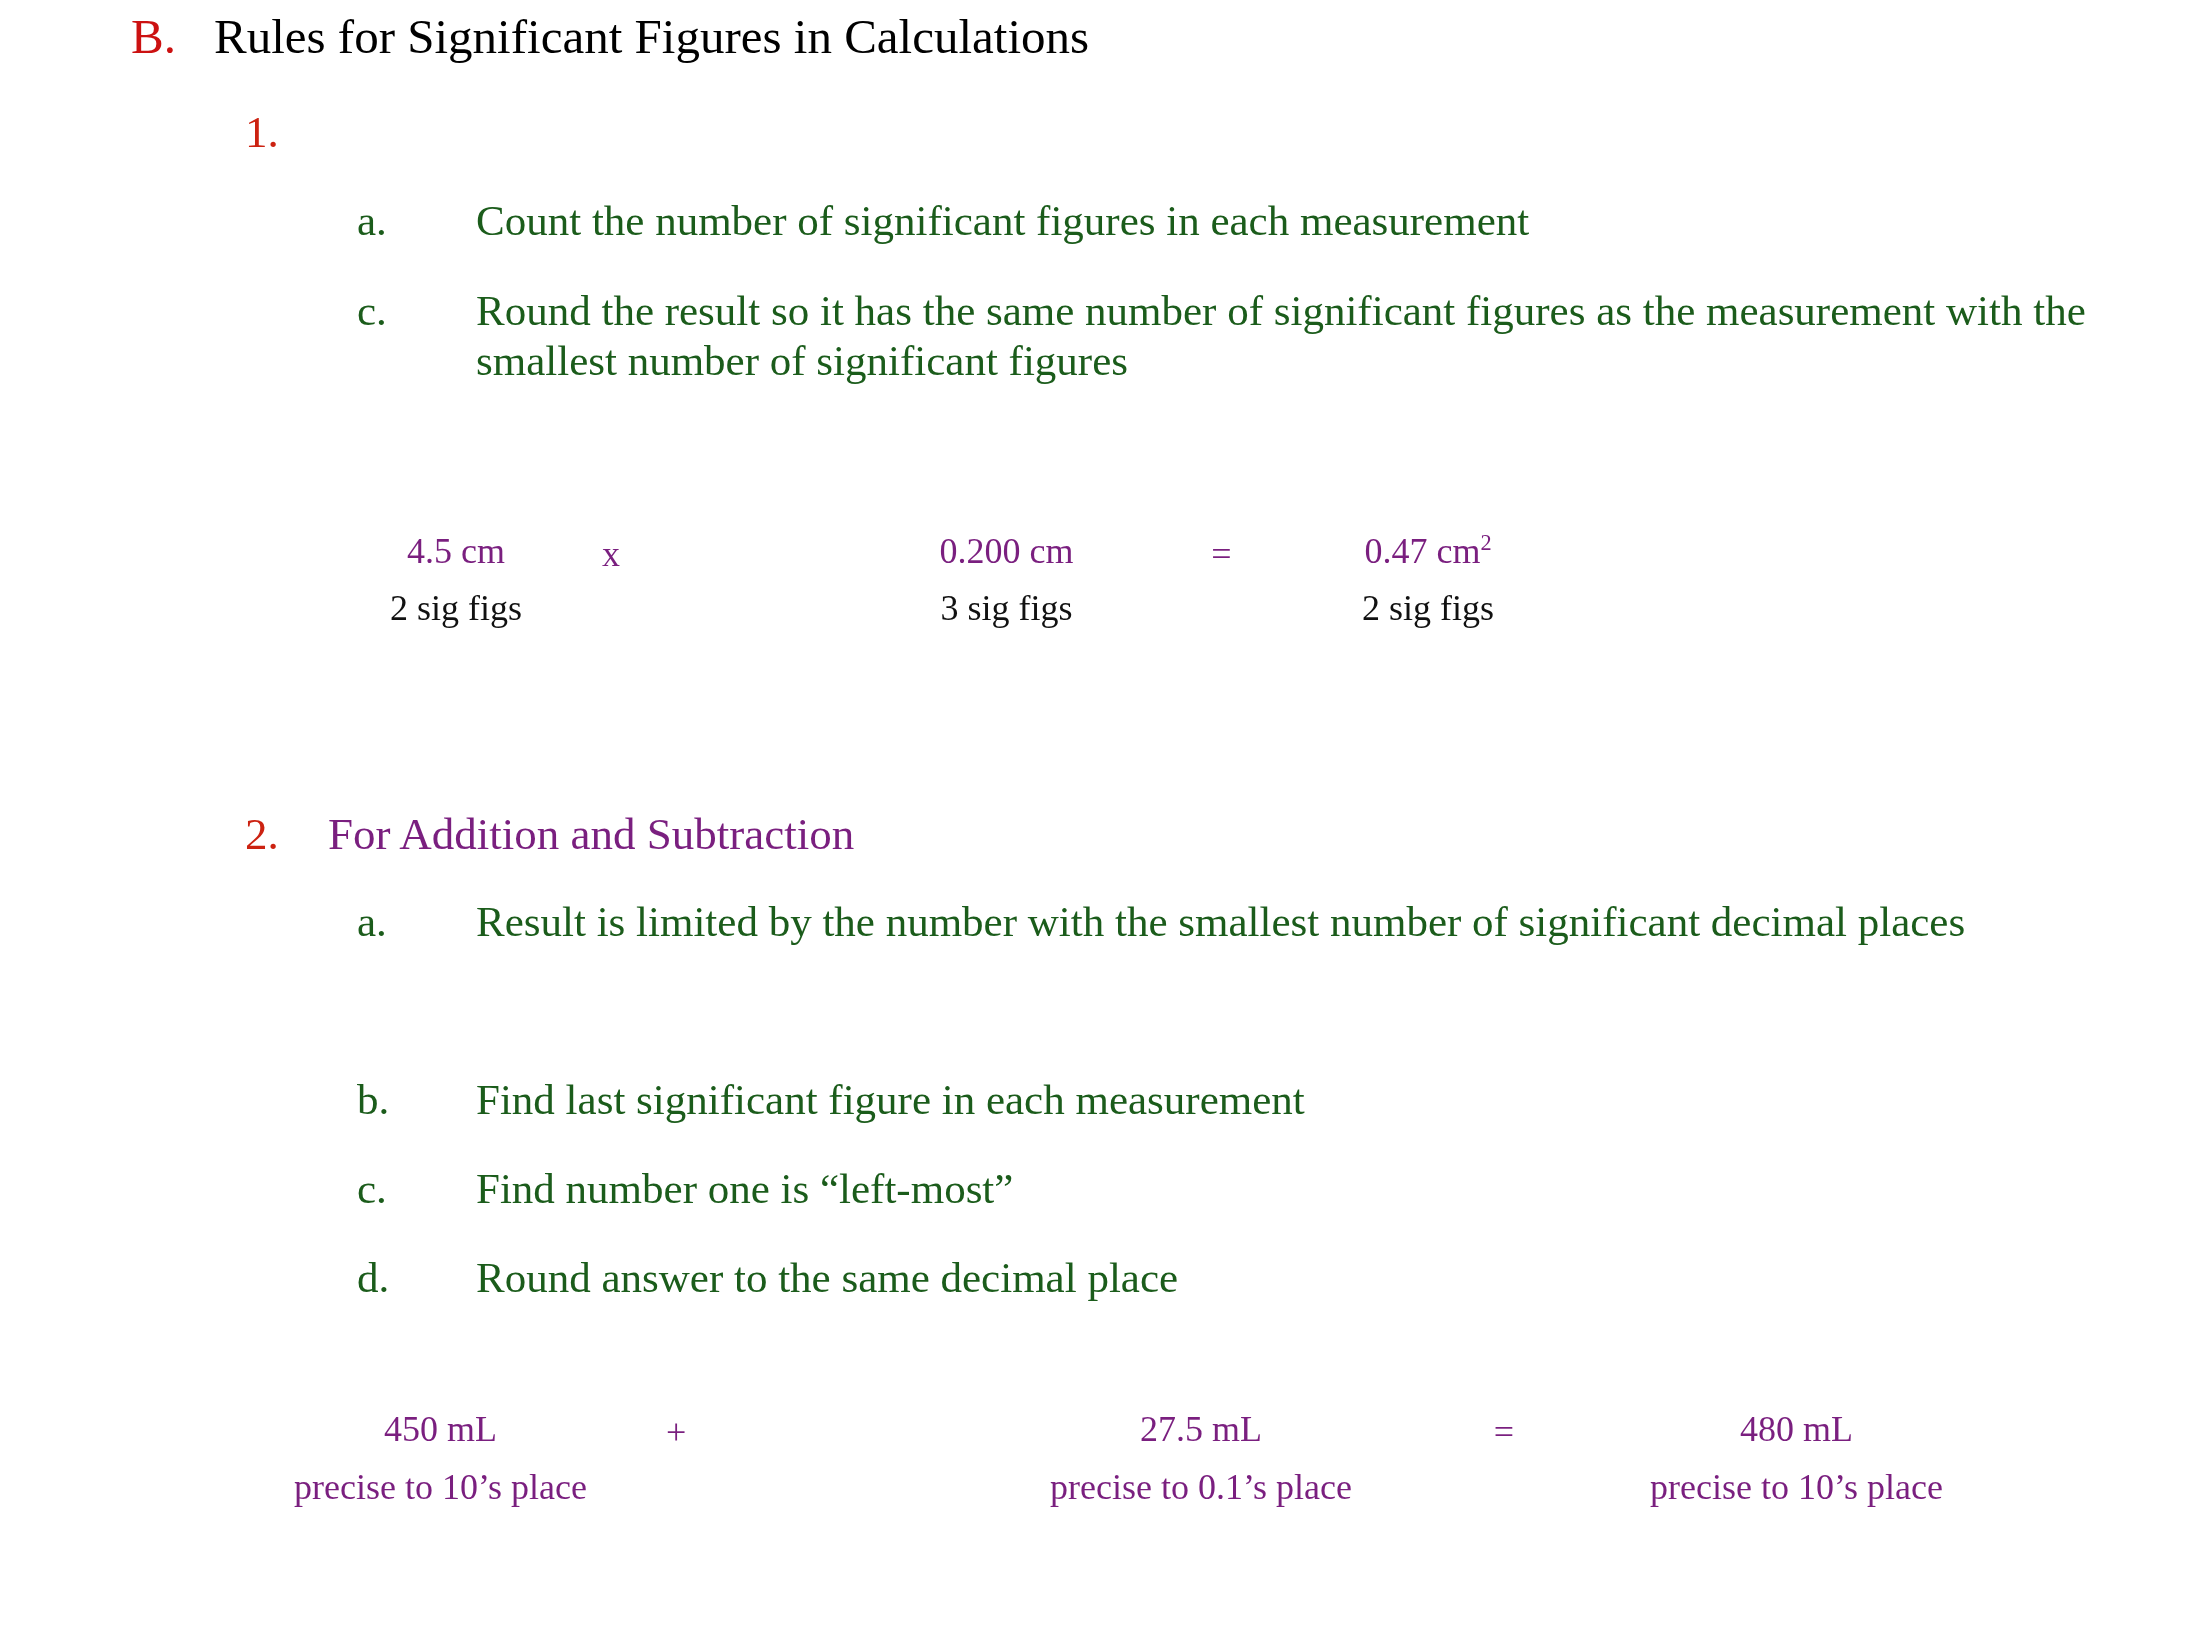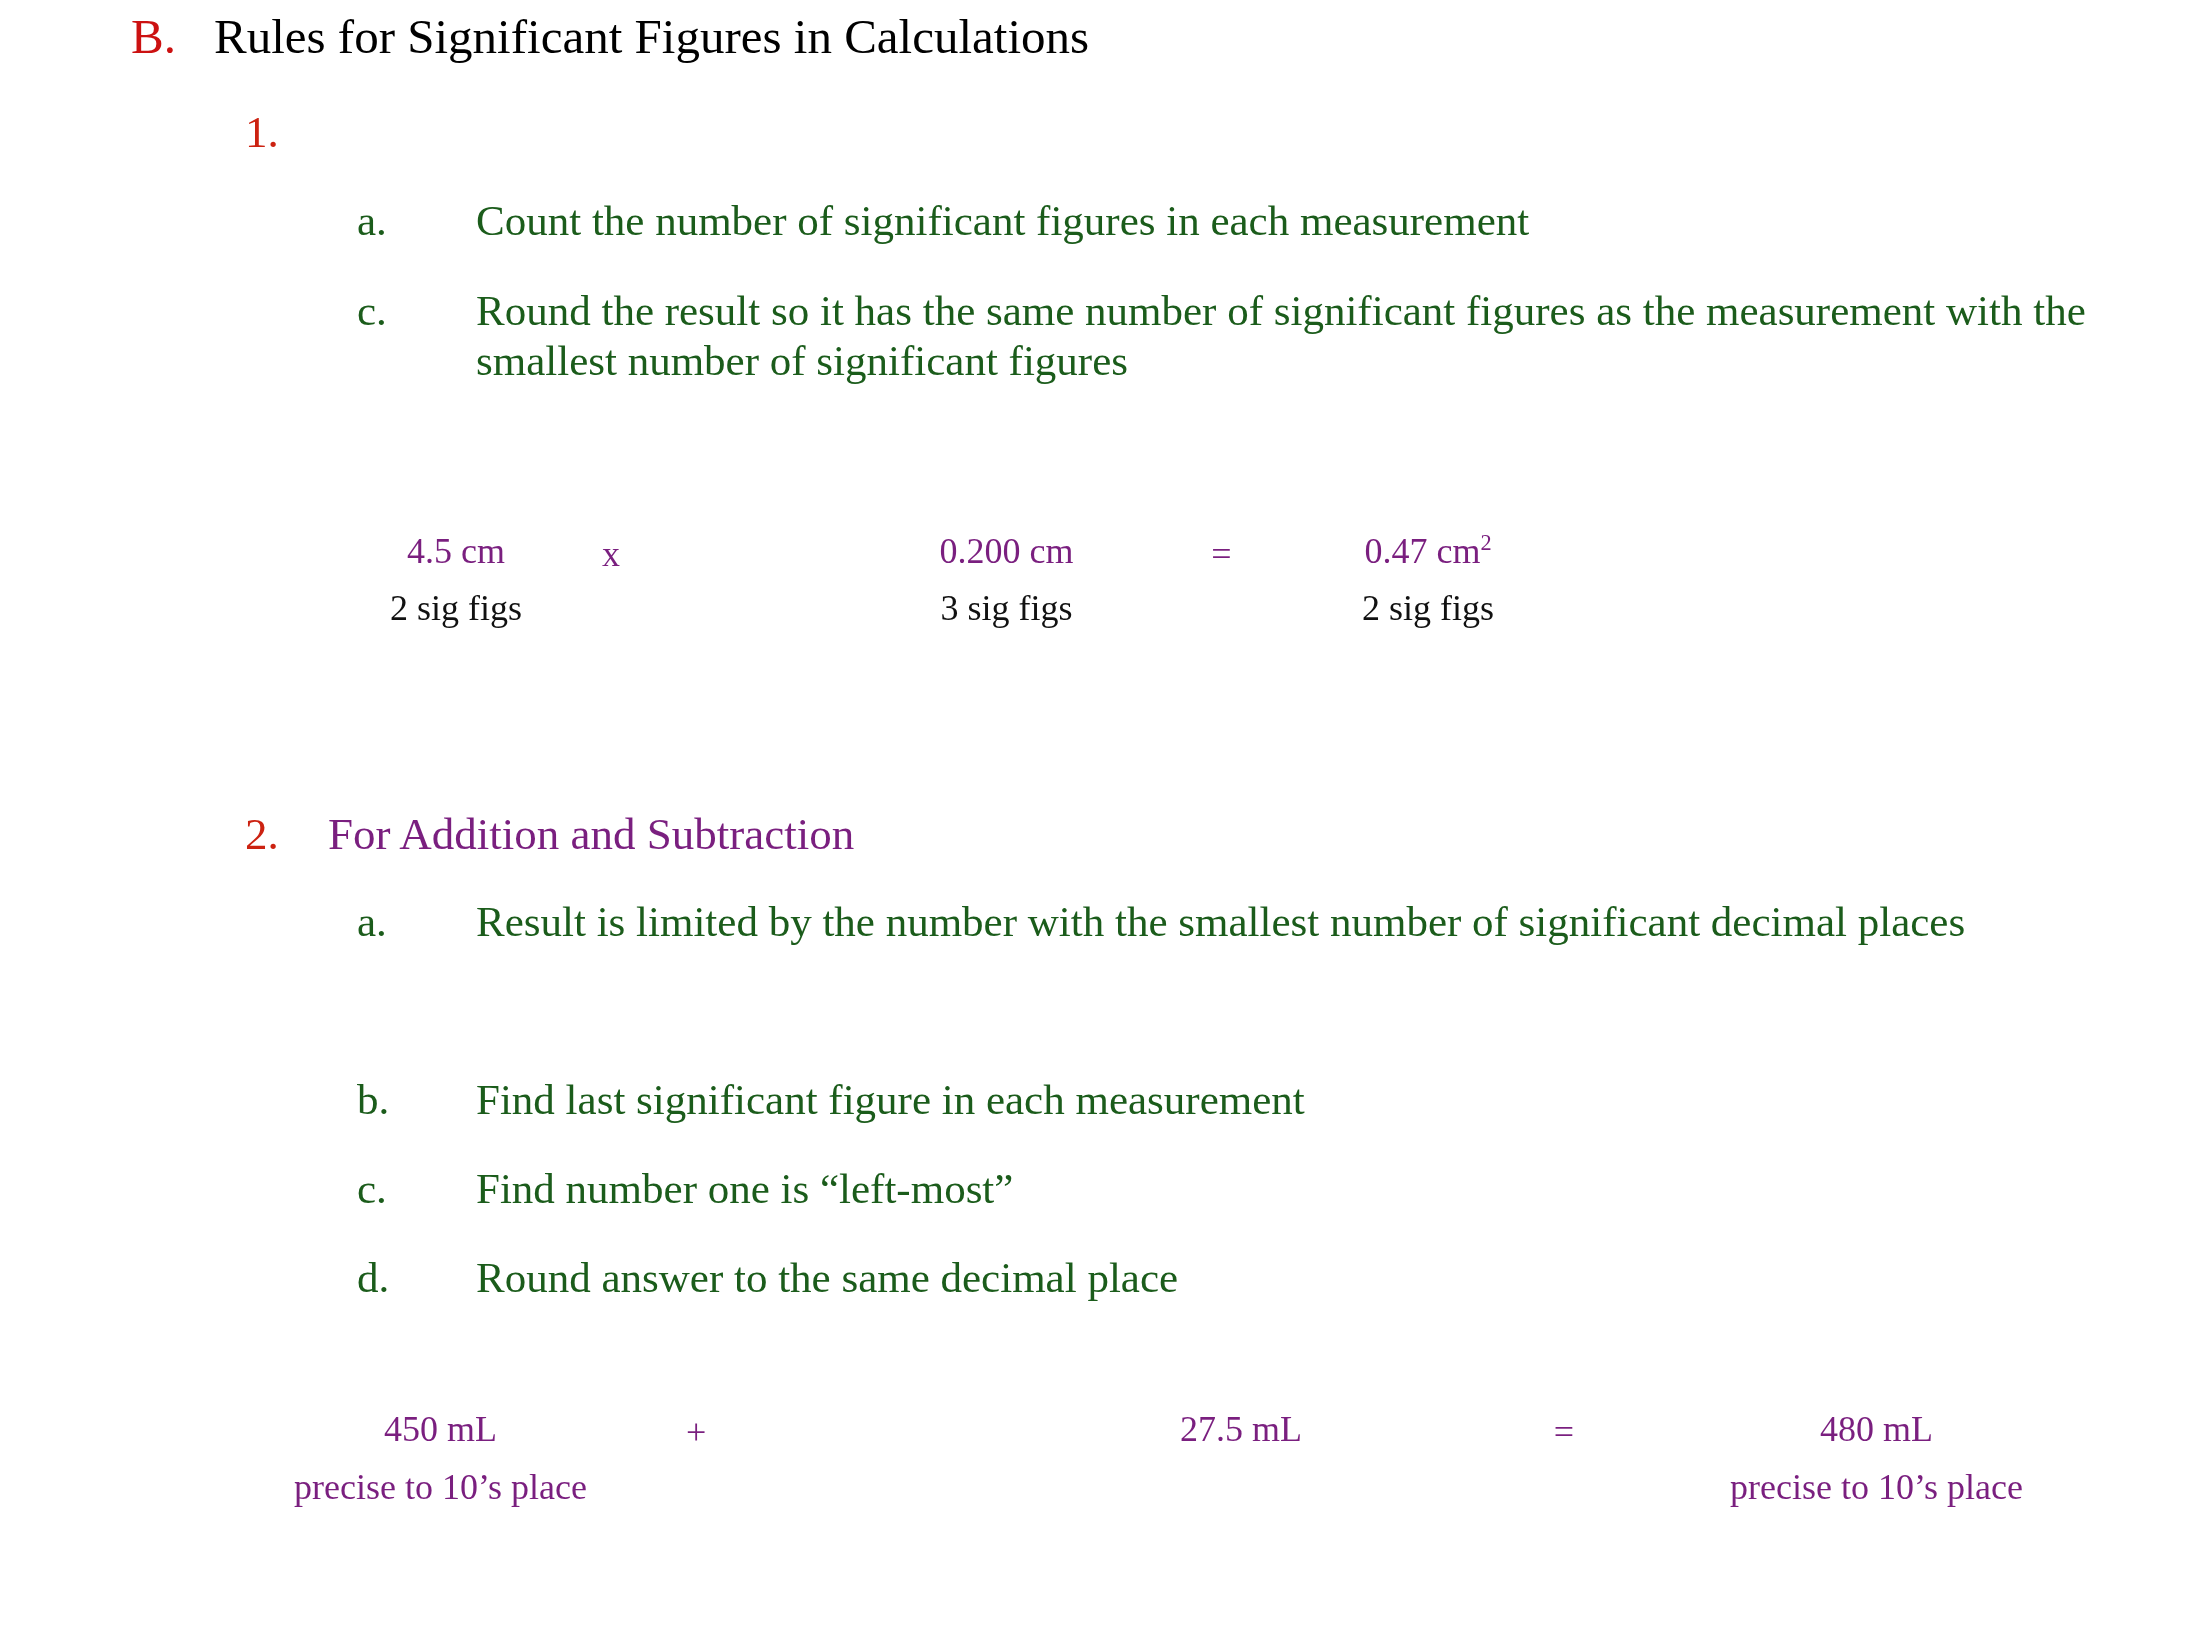--- a/index.html
+++ b/index.html
@@ -170,31 +170,32 @@
   <div class="row lvl-2" style="left:357px; top:1164px; width:1781px;">
     <span class="marker">c.</span>
     <span class="body-text">Find number one is “left-most”</span>
   </div>
 
   <div class="row lvl-2" style="left:357px; top:1253px; width:1781px;">
     <span class="marker">d.</span>
     <span class="body-text">Round answer to the same decimal place</span>
   </div>
 
-  <div class="equation" style="left:234px; top:1411px;gap:20px;">
+  <div class="equation" style="left:234px; top:1411px;">
 
     <div class="eq-col" style="width:413px;">
       <div class="eq-value eq-purple">450 mL</div>
       <div class="eq-note eq-purple" style="margin-top:20.6px;">precise to 10’s place</div>
     </div>
 
     <div class="eq-op eq-purple" style="width:318px; justify-content:flex-start; padding-left:19px;">+</div>
 
     <div class="eq-col" style="width:434px;">
       <div class="eq-value eq-purple">27.5 mL</div>
+      <div class="eq-note eq-purple" style="margin-top:20.6px;">precise to 0.1’s place</div>
     </div>
 
     <div class="eq-op eq-purple" style="width:172px; justify-content:center;">=</div>
 
     <div class="eq-col" style="width:413px;">
       <div class="eq-value eq-purple">480 mL</div>
       <div class="eq-note eq-purple" style="margin-top:20.6px;">precise to 10’s place</div>
     </div>
 
   </div>

